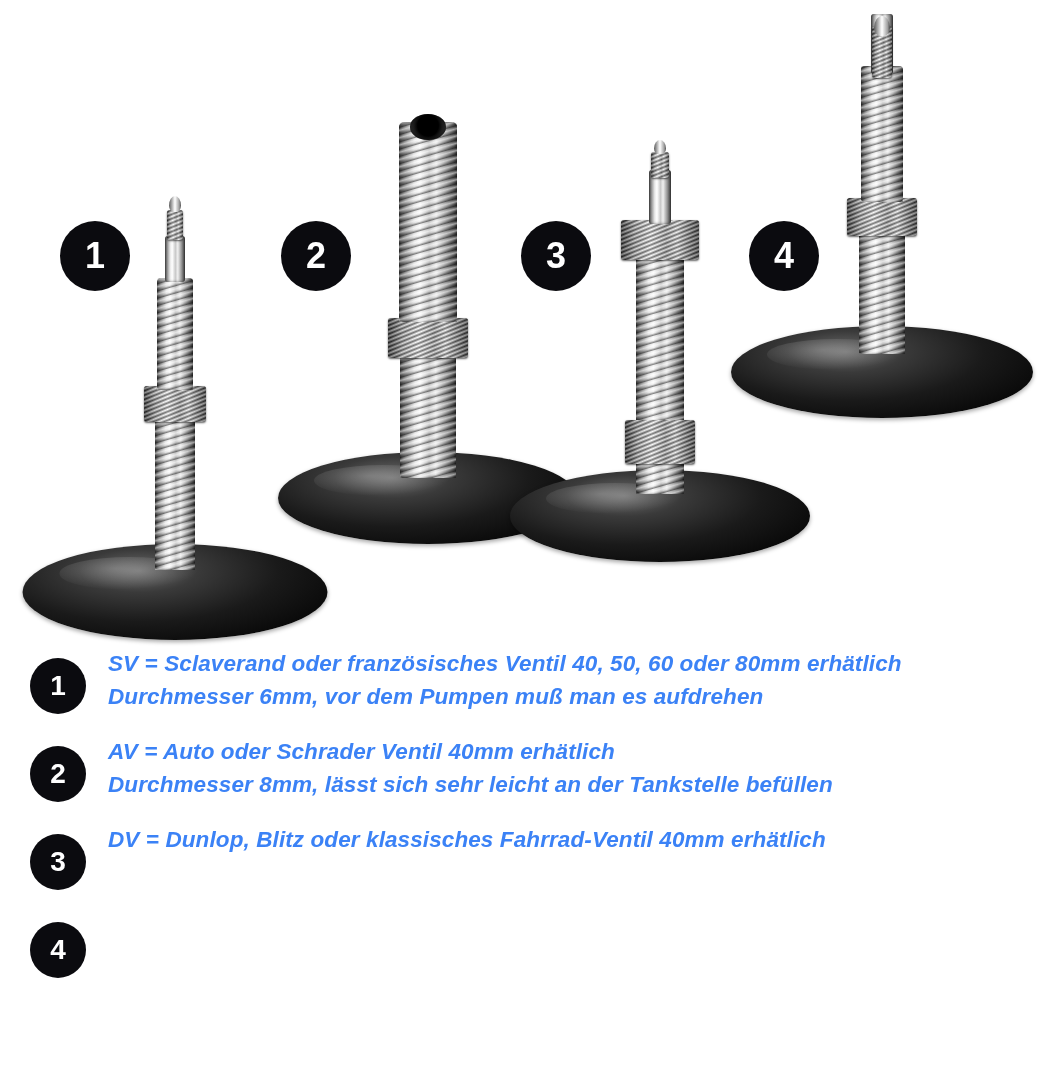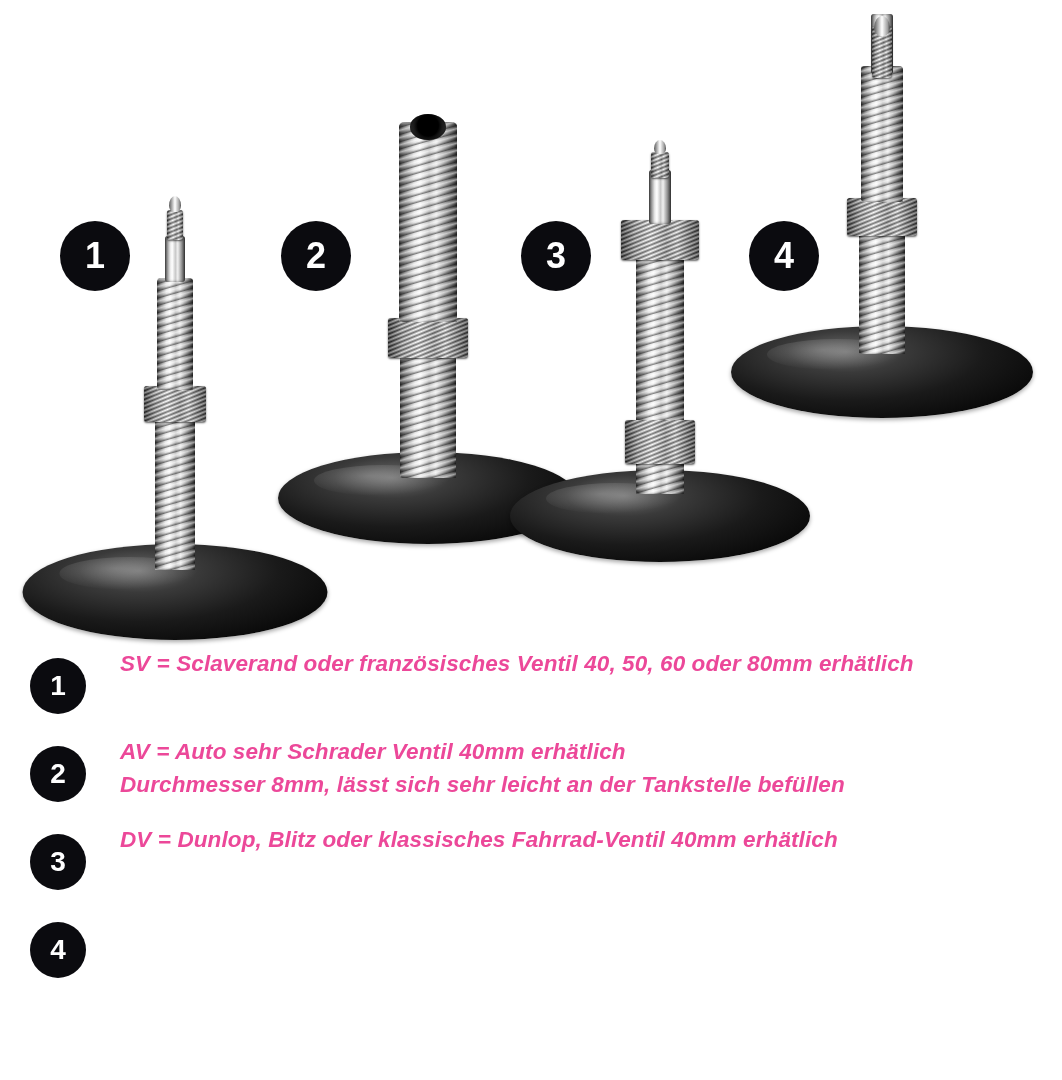--- a/index.html
+++ b/index.html
@@ -145,26 +145,26 @@
     margin-bottom: 22px;
   }
   .badge-legend {
     width: 56px;
     height: 56px;
     min-width: 56px;
     font-size: 28px;
     margin-top: 10px;
   }
   .legend-text {
-    margin-left: 34px;
+    margin-left: 22px;
     font-style: italic;
     font-weight: 700;
     font-size: 22.5px;
     line-height: 1.45;
-    color: #ec4899;
+    color: #3b82f6;
     letter-spacing: .1px;
   }
   .legend-text div { white-space: nowrap; }
 </style>
 </head>
 <body>
 
 <div class="illustration">
 
   <div class="valve" style="left:15px; width:320px; height:600px;">
@@ -220,29 +220,30 @@
 </div>
 
 <div class="legend">
 
   <div class="legend-row">
     <div class="badge badge-legend">
       <span>1</span>
     </div>
     <div class="legend-text">
       <div>SV = Sclaverand oder französisches Ventil 40, 50, 60 oder 80mm erhätlich</div>
+      <div>Durchmesser 6mm, vor dem Pumpen muß man es aufdrehen</div>
     </div>
   </div>
 
   <div class="legend-row">
     <div class="badge badge-legend">
       <span>2</span>
     </div>
     <div class="legend-text">
-      <div>AV = Auto sehr Schrader Ventil 40mm erhätlich</div>
+      <div>AV = Auto oder Schrader Ventil 40mm erhätlich</div>
       <div>Durchmesser 8mm, lässt sich sehr leicht an der Tankstelle befüllen</div>
     </div>
   </div>
 
   <div class="legend-row">
     <div class="badge badge-legend">
       <span>3</span>
     </div>
     <div class="legend-text">
       <div>DV = Dunlop, Blitz oder klassisches Fahrrad-Ventil 40mm erhätlich</div>

